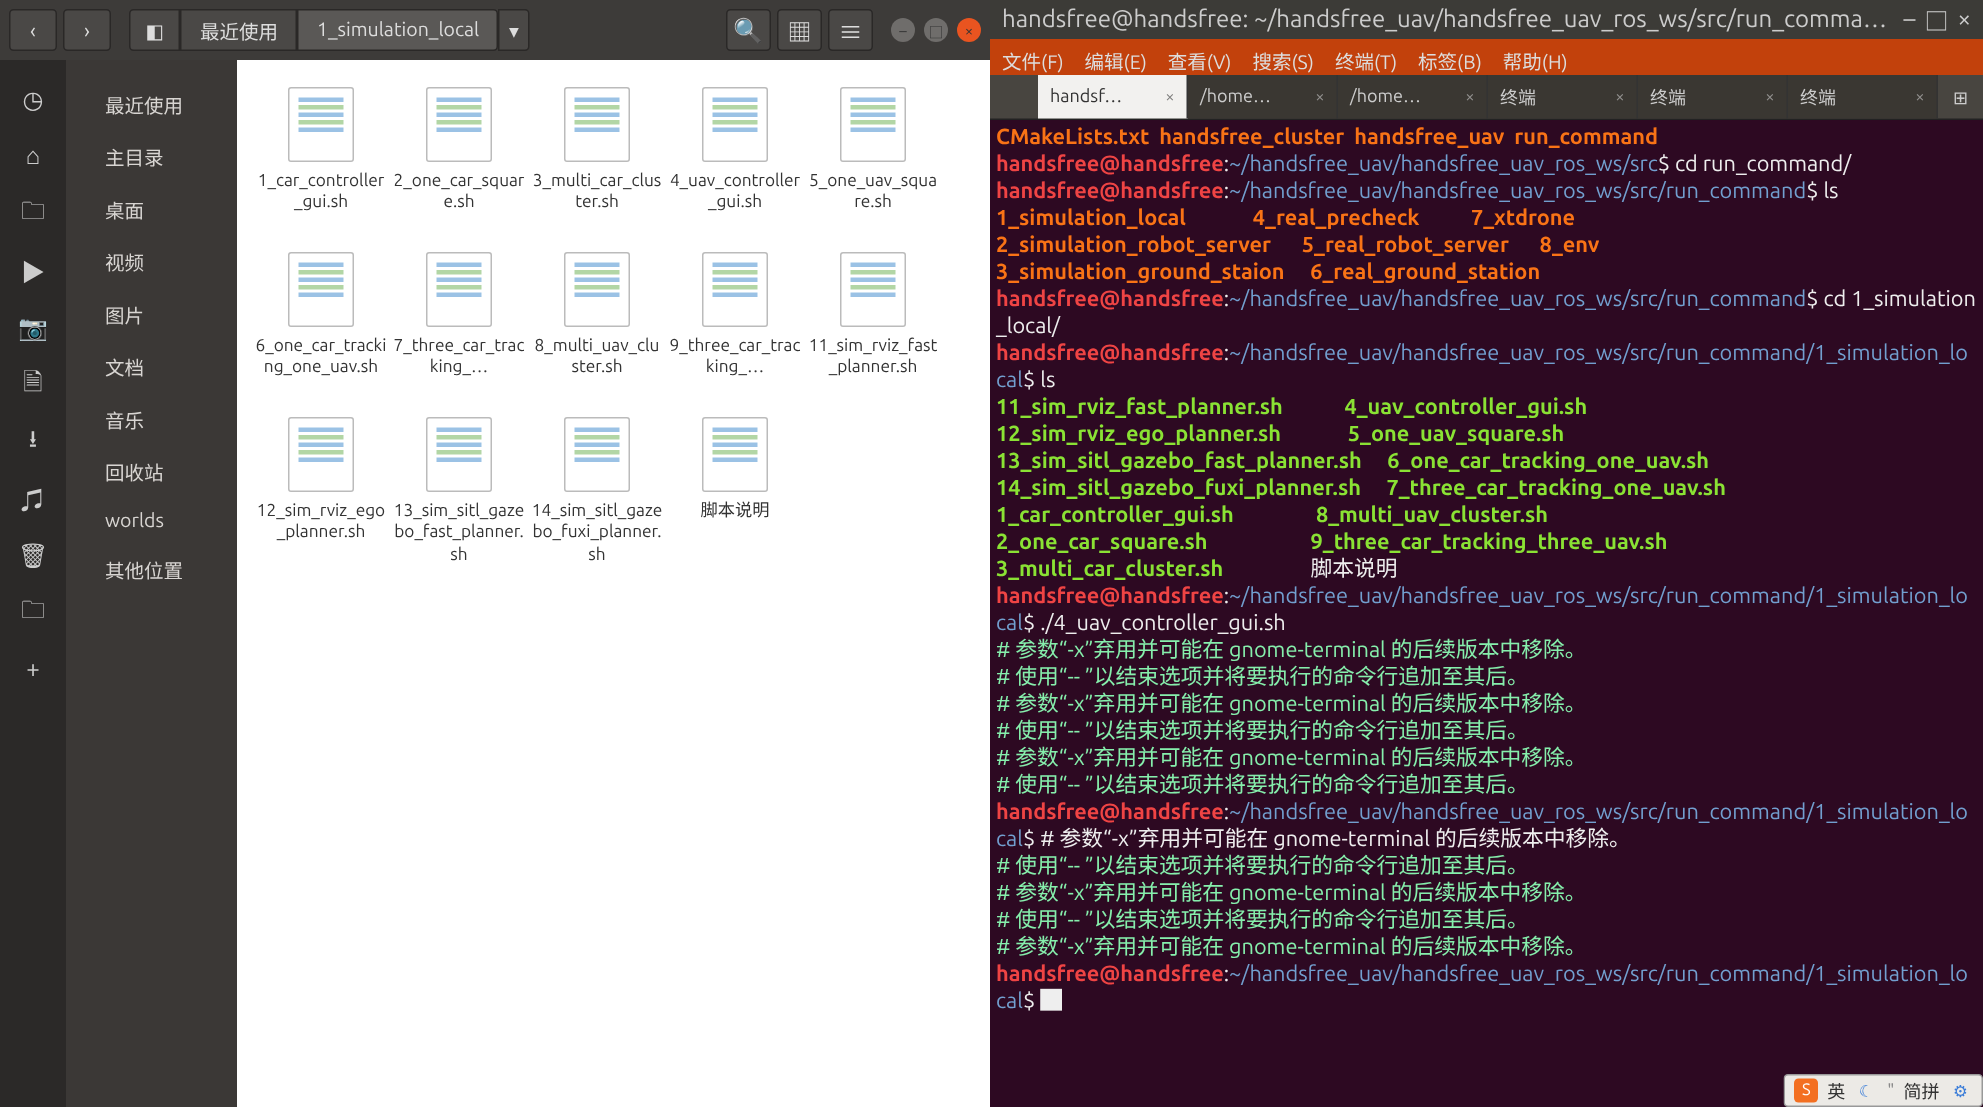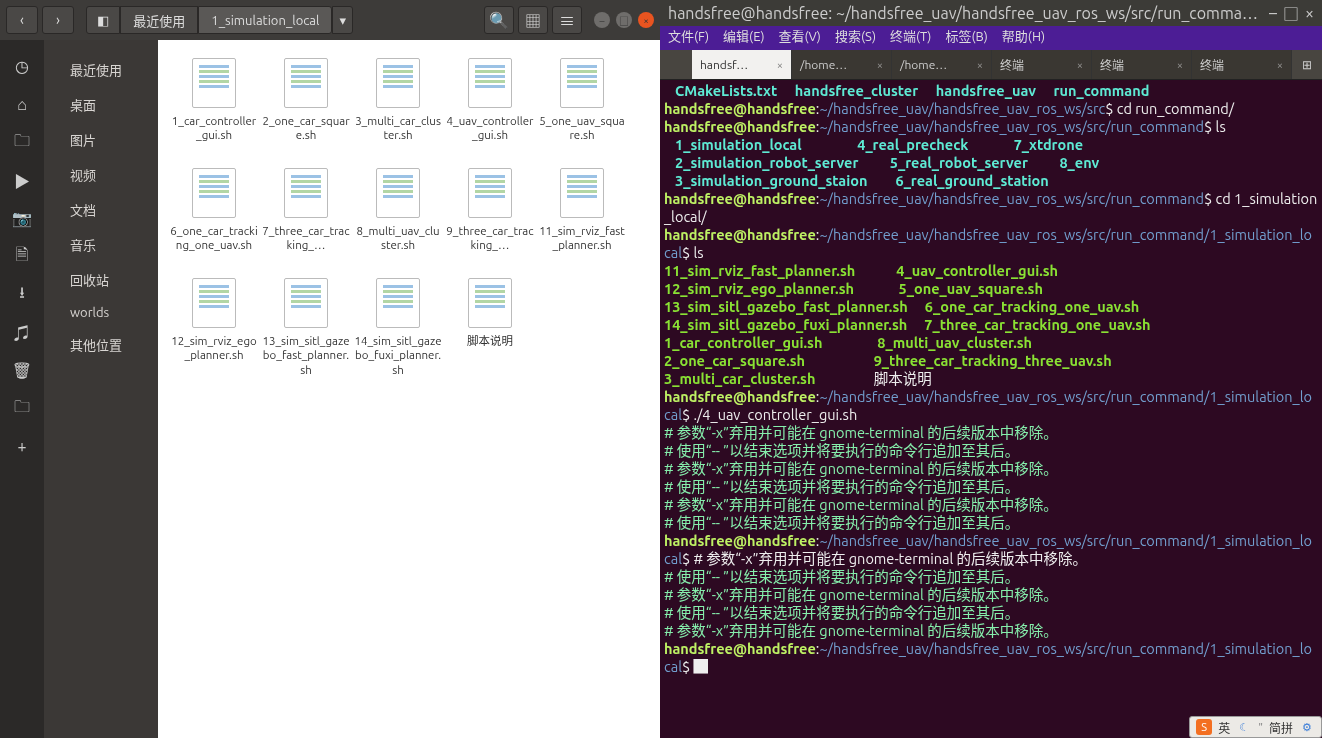--- a/index.html
+++ b/index.html
@@ -24,33 +24,33 @@
 .place-item { padding: 8px 26px; color: #d8d5d2; font-size: 13px; cursor: pointer; }
 .fm-content { flex: 1; background: #fff; padding: 14px 10px; display: flex; flex-wrap: wrap; align-content: flex-start; gap: 0; overflow: auto;}
 .file-item { width: 92px; height: 110px; display: flex; flex-direction: column; align-items: center; justify-content: flex-start; cursor: pointer; padding: 4px 2px;}
 .file-icon { width: 44px; height: 50px; background: #fff; border: 1px solid #bbb; border-radius: 2px; position: relative; margin-bottom: 6px;}
 .file-icon::before { content: ""; position:absolute; top:6px; left:6px; right:6px; height:3px; background:#5a9bd5; box-shadow: 0 5px 0 #7fbb6b, 0 10px 0 #5a9bd5, 0 15px 0 #7fbb6b, 0 20px 0 #5a9bd5; opacity:0.6;}
 .file-label { font-size: 11.5px; color: #333; text-align: center; line-height: 1.25; word-break: break-all; max-height: 50px; overflow:hidden;}
 
 .terminal { width: 662px; height: 738px; background: #2d0922; display: flex; flex-direction: column; }
 .term-titlebar { height: 26px; background: #3c3b37; display: flex; align-items: center; padding: 0 8px; color: #ccc; font-size: 16px;}
 .term-title { flex: 1; overflow:hidden; white-space:nowrap; text-overflow:ellipsis;}
-.term-menubar { height: 24px; background: #4c1d95; display: flex; align-items: flex-start; padding: 0 8px; gap: 14px; font-size: 13px; color: #ddd;}
+.term-menubar { height: 24px; background: #c2410c; display: flex; align-items: flex-end; padding: 0 8px; gap: 14px; font-size: 13px; color: #ddd;}
 .term-menu { cursor:pointer;}
 .term-tabs { height: 30px; background: #484540; display: flex; align-items: stretch; font-size: 12px; color: #ccc; border-bottom:1px solid #222;justify-content:flex-end;}
 .term-tab { width: 100px; display: flex; align-items: center; justify-content: space-between; padding: 0 8px; border-right: 1px solid #333; background: #3a3732; cursor:pointer;}
 .term-tab.active { background: #f2f1ef; color: #333;}
 .term-tab .x { font-size: 11px; opacity: 0.6;}
 .term-newtab { width:30px; display:flex;align-items:center;justify-content:center; cursor:pointer;}
 .term-out { flex: 1; overflow: hidden; padding: 2px 4px 0 4px; font-family: "Ubuntu Mono","DejaVu Sans Mono",monospace; font-size: 14.5px; line-height: 18px; color: #eee;}
 .term-out pre { white-space: pre-wrap; word-break: break-all;}
-.c-host { color: #bef264; font-weight: bold;}
+.c-host { color: #ef4444; font-weight: bold;}
 .c-path { color: #729fcf; font-weight: normal;}
 .c-white { color: #eee;}
-.c-dir { color: #5eead4; font-weight: bold; margin-left: 11px;}
+.c-dir { color: #f97316; font-weight: bold;}
 .c-file { color: #8ae234; font-weight: bold;}
 .c-warn { color: #86efac;}
 .bottom-bar { position: fixed; bottom: 0; right: 0; height: 22px; background: #eceae6; border:1px solid #999; border-radius: 3px; display:flex; align-items:center; gap:6px; padding: 0 6px; font-size:12px; color:#333; z-index:10;}
 .bb-ico { width:16px;height:16px;border-radius:3px;display:flex;align-items:center;justify-content:center;font-size:11px;}
 .bb-ico.orange{background:#f36f21;color:#fff;}
 .bb-ico.blue{color:#3b7dd8;}
 </style>
 </head>
 <body>
 
@@ -88,23 +88,24 @@
       <div class="sb-icon">📷</div>
       <div class="sb-icon">🗎</div>
       <div class="sb-icon">⭳</div>
       <div class="sb-icon">♫</div>
       <div class="sb-icon">🗑</div>
       <div class="sb-icon">🗀</div>
       <div class="sb-icon">+</div>
     </div>
     <div class="fm-places" id="places">
         <div class="place-item">最近使用</div>
+        <div class="place-item">主目录</div>
         <div class="place-item">桌面</div>
+        <div class="place-item">视频</div>
         <div class="place-item">图片</div>
-        <div class="place-item">视频</div>
         <div class="place-item">文档</div>
         <div class="place-item">音乐</div>
         <div class="place-item">回收站</div>
         <div class="place-item">worlds</div>
         <div class="place-item">其他位置</div>
       </div>
     <div class="fm-content" id="files">
         <div class="file-item">
           <div class="file-icon"></div>
           <div class="file-label">1_car_controller_gui.sh</div>

